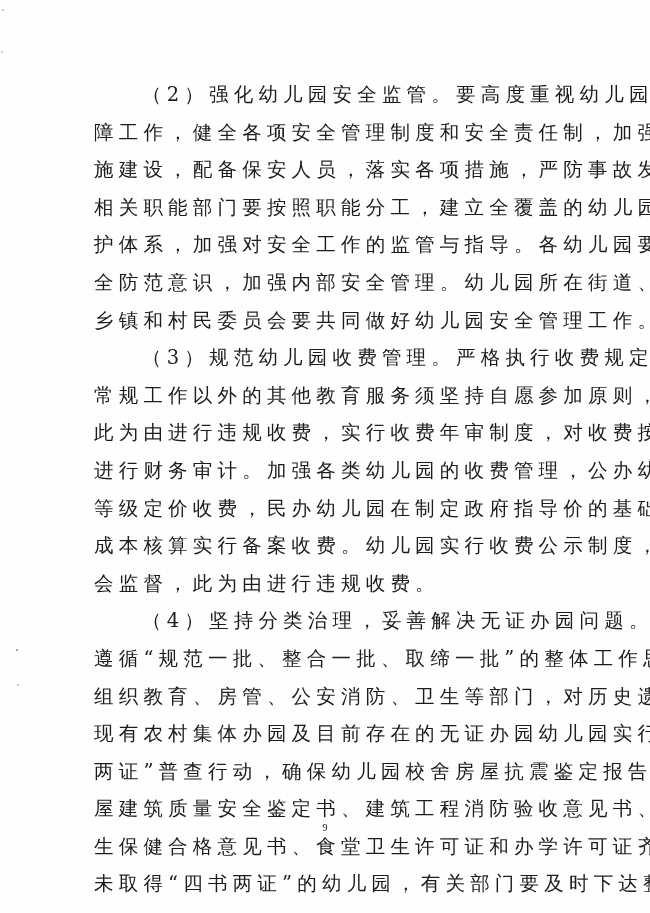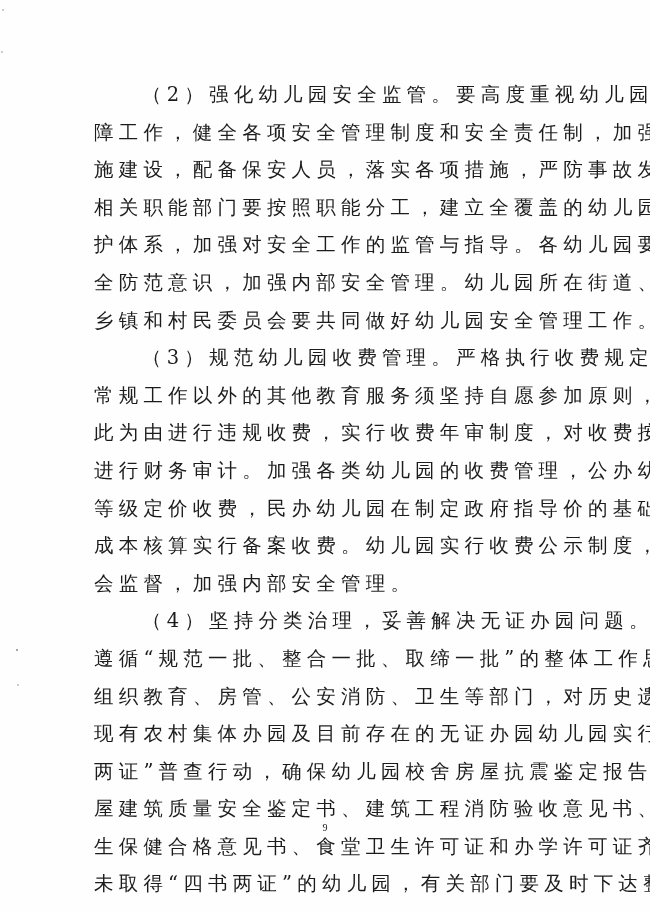--- a/index.html
+++ b/index.html
@@ -83,21 +83,21 @@
       <span class="line">乡镇和村民委员会要共同做好幼儿园安全管理工作。</span>
     </div>
 
     <div class="para">
       <span class="line indent">（3）规范幼儿园收费管理。严格执行收费规定，保育</span>
       <span class="line">常规工作以外的其他教育服务须坚持自愿参加原则，不得以</span>
       <span class="line">此为由进行违规收费，实行收费年审制度，对收费按照用途</span>
       <span class="line">进行财务审计。加强各类幼儿园的收费管理，公办幼儿园按</span>
       <span class="line">等级定价收费，民办幼儿园在制定政府指导价的基础上，按</span>
       <span class="line">成本核算实行备案收费。幼儿园实行收费公示制度，接受社</span>
-      <span class="line">会监督，加强内部安全管理。</span>
+      <span class="line">会监督，此为由进行违规收费。</span>
     </div>
 
     <div class="para">
       <span class="line indent">（4）坚持分类治理，妥善解决无证办园问题。政府要</span>
       <span class="line">遵循“规范一批、整合一批、取缔一批”的整体工作思路，</span>
       <span class="line">组织教育、房管、公安消防、卫生等部门，对历史遗留问题，</span>
       <span class="line">现有农村集体办园及目前存在的无证办园幼儿园实行“四书</span>
       <span class="line">两证”普查行动，确保幼儿园校舍房屋抗震鉴定报告书、房</span>
       <span class="line">屋建筑质量安全鉴定书、建筑工程消防验收意见书、园所卫</span>
       <span class="line">生保健合格意见书、食堂卫生许可证和办学许可证齐全。对</span>

